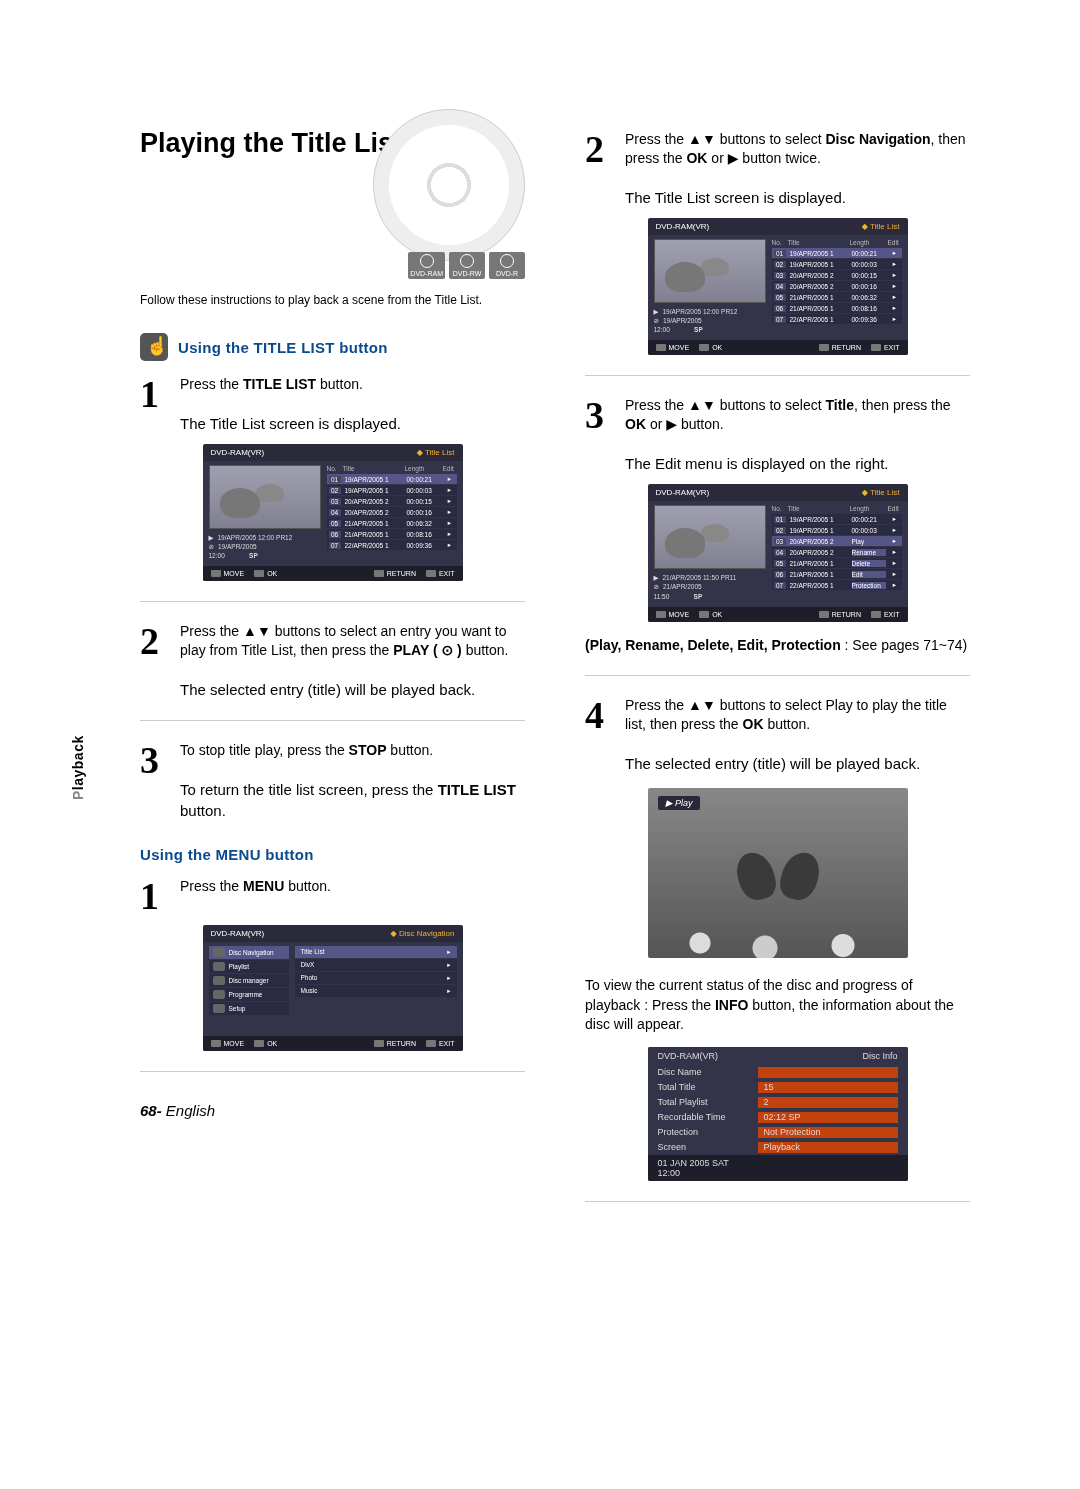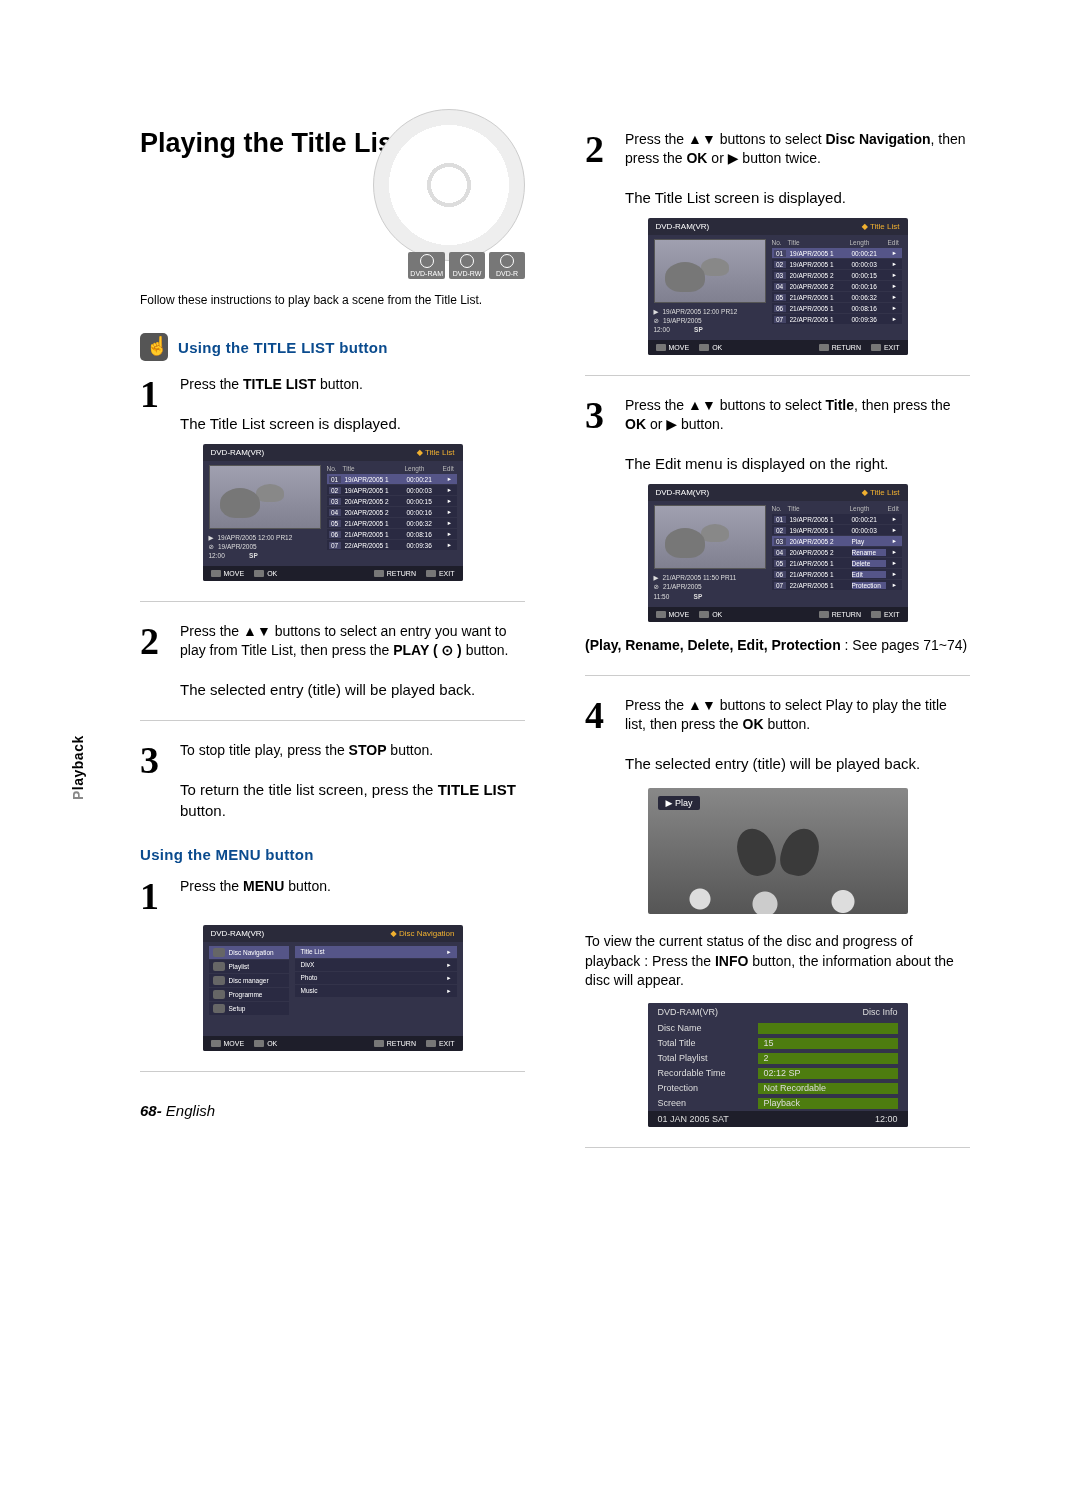--- a/index.html
+++ b/index.html
@@ -214,26 +214,27 @@
   .nav-left { flex:0 0 80px; font-size:6.5px;}
   .nav-left .item{ display:flex;align-items:center;gap:4px;padding:2px 4px;background:#2a2a42;margin-bottom:1px;}
   .nav-left .item.sel{background:#555588;}
   .nav-left .ico{width:12px;height:9px;background:#666;border-radius:2px;}
   .nav-right { flex:1; font-size:6.5px; padding-left:6px;}
   .nav-right .item{display:flex;justify-content:space-between;padding:2px 6px;background:#2a2a42;margin-bottom:1px;}
   .nav-right .item.sel{background:#555588;}
 
   
   .play-shot {
-    width: 260px; height: 126px;
+    width: 260px; height: 170px;
     margin: 14px auto 18px;
     background: linear-gradient(#888,#555);
     position: relative;
     border-radius: 2px;
     overflow: hidden;
+    font-style: italic;
   }
   .play-shot .label {
     position:absolute; top:8px; left:10px;
     background: rgba(30,30,50,0.9);
     color:#fff; font-size:9px; padding:2px 8px; border-radius:2px;
   }
   .play-shot .butterfly{
     position:absolute; left:50%; top:55%; transform:translate(-50%,-50%);
     width:80px;height:60px;
   }
@@ -253,22 +254,22 @@
 
   
   .info-shot{
     width:260px;margin:12px auto 10px;
     background:#2a2a3a;border-radius:2px;color:#ddd;
     font-size:9px;overflow:hidden;
   }
   .info-head{display:flex;justify-content:space-between;padding:4px 10px;background:#33334a;}
   .info-row{display:flex;padding:2px 10px;background:#33334a;}
   .info-row .lab{flex:0 0 100px;}
-  .info-row .val{flex:1;background:#4d7c0f;padding:0 6px;min-height:11px;}
-  .info-foot{display:flex;justify-content:space-between;padding:3px 10px;background:#1e1e2a;}
+  .info-row .val{flex:1;background:#c2410c;padding:0 6px;min-height:11px;}
+  .info-foot{display:flex;justify-content:space-between;padding:3px 10px;background:#1e1e2a;flex-direction:column;}
 
   .body-note{font-size:14px;line-height:1.4;margin:8px 0 10px;}
   .page-num{font-size:15px;margin-top:30px;font-style:italic;}
   .page-num b{font-weight:bold;}
 
   
   .edit-cell { background:#555588; }
 </style>
 </head>
 <body>
@@ -733,21 +734,21 @@
             <div class="info-row">
               <span class="lab">Total Playlist</span>
               <span class="val">2</span>
             </div>
             <div class="info-row">
               <span class="lab">Recordable Time</span>
               <span class="val">02:12  SP</span>
             </div>
             <div class="info-row">
               <span class="lab">Protection</span>
-              <span class="val">Not Recordable</span>
+              <span class="val">Not Protection</span>
             </div>
             <div class="info-row">
               <span class="lab">Screen</span>
               <span class="val">Playback</span>
             </div>
           </div>
         <div class="info-foot">
           <span>01 JAN 2005 SAT</span>
           <span>12:00</span>
         </div>

